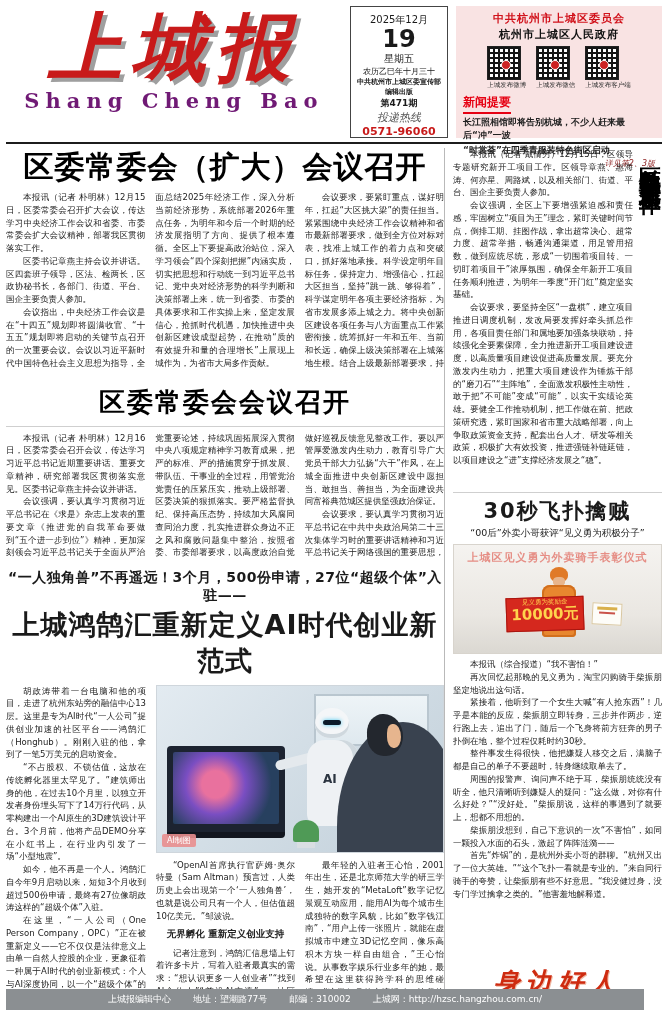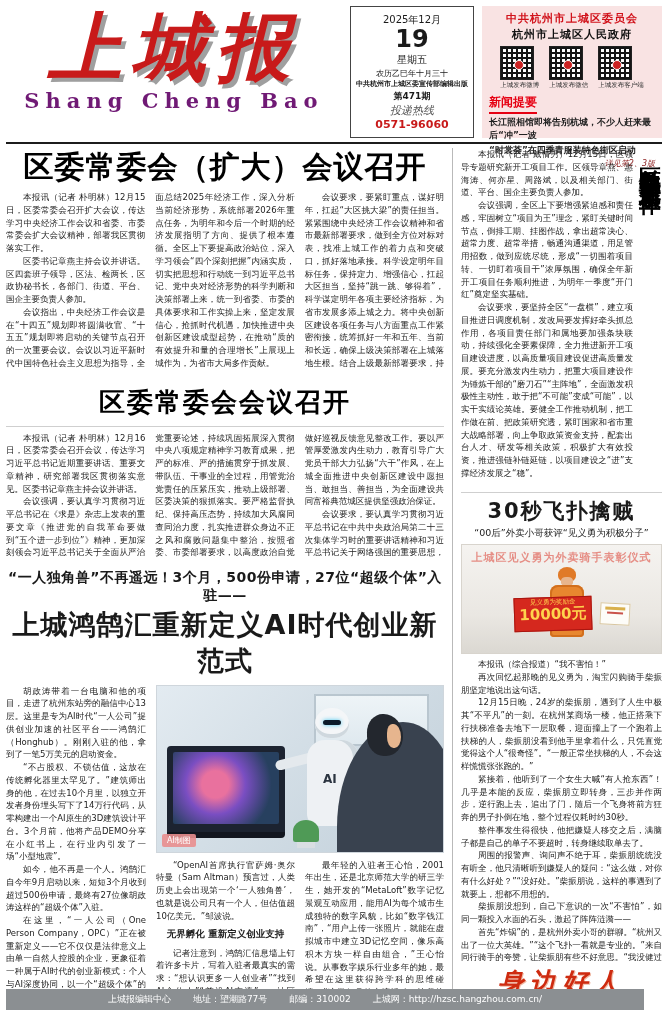--- a/index.html
+++ b/index.html
@@ -9,21 +9,21 @@
           overflow:hidden; position:relative; color:#1a1a1a; }
 
   
   .masthead { display:flex; gap:8px; height:132px; align-items:stretch; }
   .logo-wrap { width:336px; text-align:center; padding-top:4px; }
   .logo-cn { font-family:"DejaVu Serif", serif; font-weight:bold; font-style:italic;
              font-size:74px; line-height:1.0; color:#c81a1a; letter-spacing:10px;
              text-shadow:4px 4px 0 #9f9f9f; white-space:nowrap; }
   .logo-py { font-family:"DejaVu Serif", serif; font-weight:bold; color:#701a75;
              font-size:21px; letter-spacing:6px; margin-top:4px; }
-  .date-box { width:124px; border:1px solid #444; padding:6px 3px; text-align:center;
+  .date-box { width:98px; border:1px solid #444; padding:6px 3px; text-align:center;
               display:flex; flex-direction:column; justify-content:space-between; }
   .db-ym { font-size:10px; }
   .db-day { font-size:24px; font-weight:bold; line-height:1.05; }
   .db-week { font-size:10px; }
   .db-lunar { font-size:8px; font-family:"DejaVu Serif", serif; }
   .db-pub { font-size:7px; font-weight:bold; }
   .db-issue { font-size:9px; font-weight:bold; }
   .db-hotline-label { font-size:11px; color:#555;font-style:italic; }
   .db-hotline { font-size:11px; font-weight:bold; color:#c81a1a; }
   .gov-box { flex:1; background:#f9e3e3; padding:5px 7px 4px 7px; }
@@ -39,21 +39,21 @@
                background:#c22; border-radius:50%; border:1px solid #fff; }
   .qr-label { font-size:6.5px; margin-top:1px; color:#333; }
   .brief-title { display:inline-block; color:#e60012; font-weight:bold; font-size:12px;
                  border-bottom:2px solid #e60012; padding-bottom:1px; margin-top:4px; }
   .brief-line { font-size:9px; font-weight:600; line-height:1.45; margin-top:2px; color:#222; }
   .see-pages { text-align:right; font-size:8px; font-style:italic; color:#8a1b1b; margin-top:1px; }
 
   .top-rule { border-top:2px solid #1c1c1c; margin-top:4px; }
 
   
-  .main { display:flex; gap:8px; height:852px; margin-top:4px; }
+  .main { display:flex; height:852px; margin-top:4px; }
   .left-col { width:438px; display:flex; flex-direction:column; }
   .right-col { flex:1; border-left:1px solid #b9b9b9; padding-left:8px;
                display:flex; flex-direction:column; }
 
   .h-main { font-size:30px; font-weight:900; text-align:center; letter-spacing:1px;
             line-height:1.1; margin:2px 0 8px 0; color:#000; }
   .h-sub { font-size:26px; font-weight:900; text-align:center; letter-spacing:2px;
            margin:8px 0 6px 0; color:#000; }
 
   .cols3 { column-count:3; column-gap:10px; column-fill:auto; overflow:hidden;
@@ -282,21 +282,20 @@
         </div>
         <div class="award-cert">
           <div class="cert-line"></div>
           <div class="cert-line2"></div>
         </div>
       </div>
 
       <div class="hero-text flowtext">
           <p>本报讯（综合报道）“我不害怕！”</p>
           <p>再次回忆起那晚的见义勇为，淘宝闪购骑手柴振朋坚定地说出这句话。</p>
-          <p>12月15日晚，24岁的柴振朋，遇到了人生中极其“不平凡”的一刻。在杭州某商场一楼，他正搭乘下行扶梯准备去地下一层取餐，迎面撞上了一个跑着上扶梯的人，柴振朋没看到他手里拿着什么，只凭直觉觉得这个人“很奇怪”。“一般正常坐扶梯的人，不会这样慌慌张张跑的。”</p>
           <p>紧接着，他听到了一个女生大喊“有人抢东西”！几乎是本能的反应，柴振朋立即转身，三步并作两步，逆行跑上去，追出了门，随后一个飞身将前方狂奔的男子扑倒在地，整个过程仅耗时约30秒。</p>
           <p>整件事发生得很快，他把嫌疑人移交之后，满脑子都是自己的单子不要超时，转身继续取单去了。</p>
           <p>周围的报警声、询问声不绝于耳，柴振朋统统没有听全，他只清晰听到嫌疑人的疑问：“这么做，对你有什么好处？”“没好处。”柴振朋说，这样的事遇到了就要上，想都不用想的。</p>
           <p>柴振朋没想到，自己下意识的一次“不害怕”，如同一颗投入水面的石头，激起了阵阵涟漪——</p>
           <p>首先“炸锅”的，是杭州外卖小哥的群聊。“杭州又出了一位大英雄。”“这个飞扑一看就是专业的。”来自同行骑手的夸赞，让柴振朋有些不好意思。“我没健过身，没专门学过擒拿之类的。”他害羞地解释道。</p>
         </div>
       <div class="good-person">身边好人</div>
     </div>
   </div>
 

